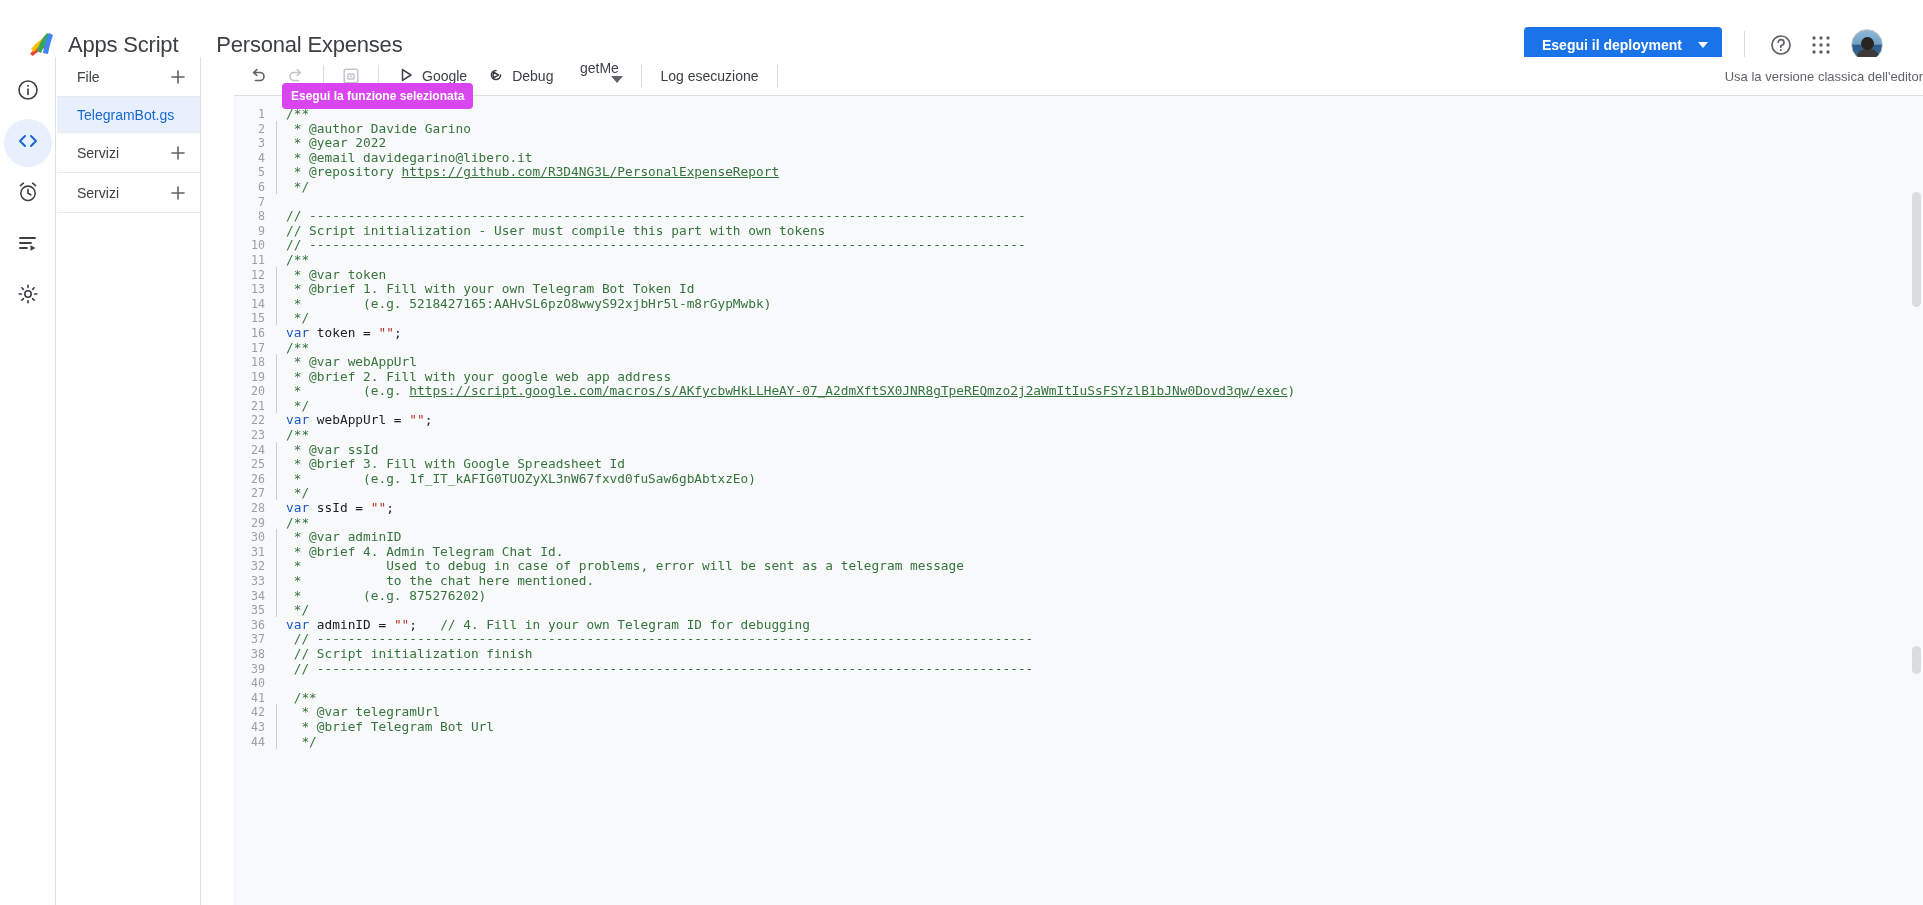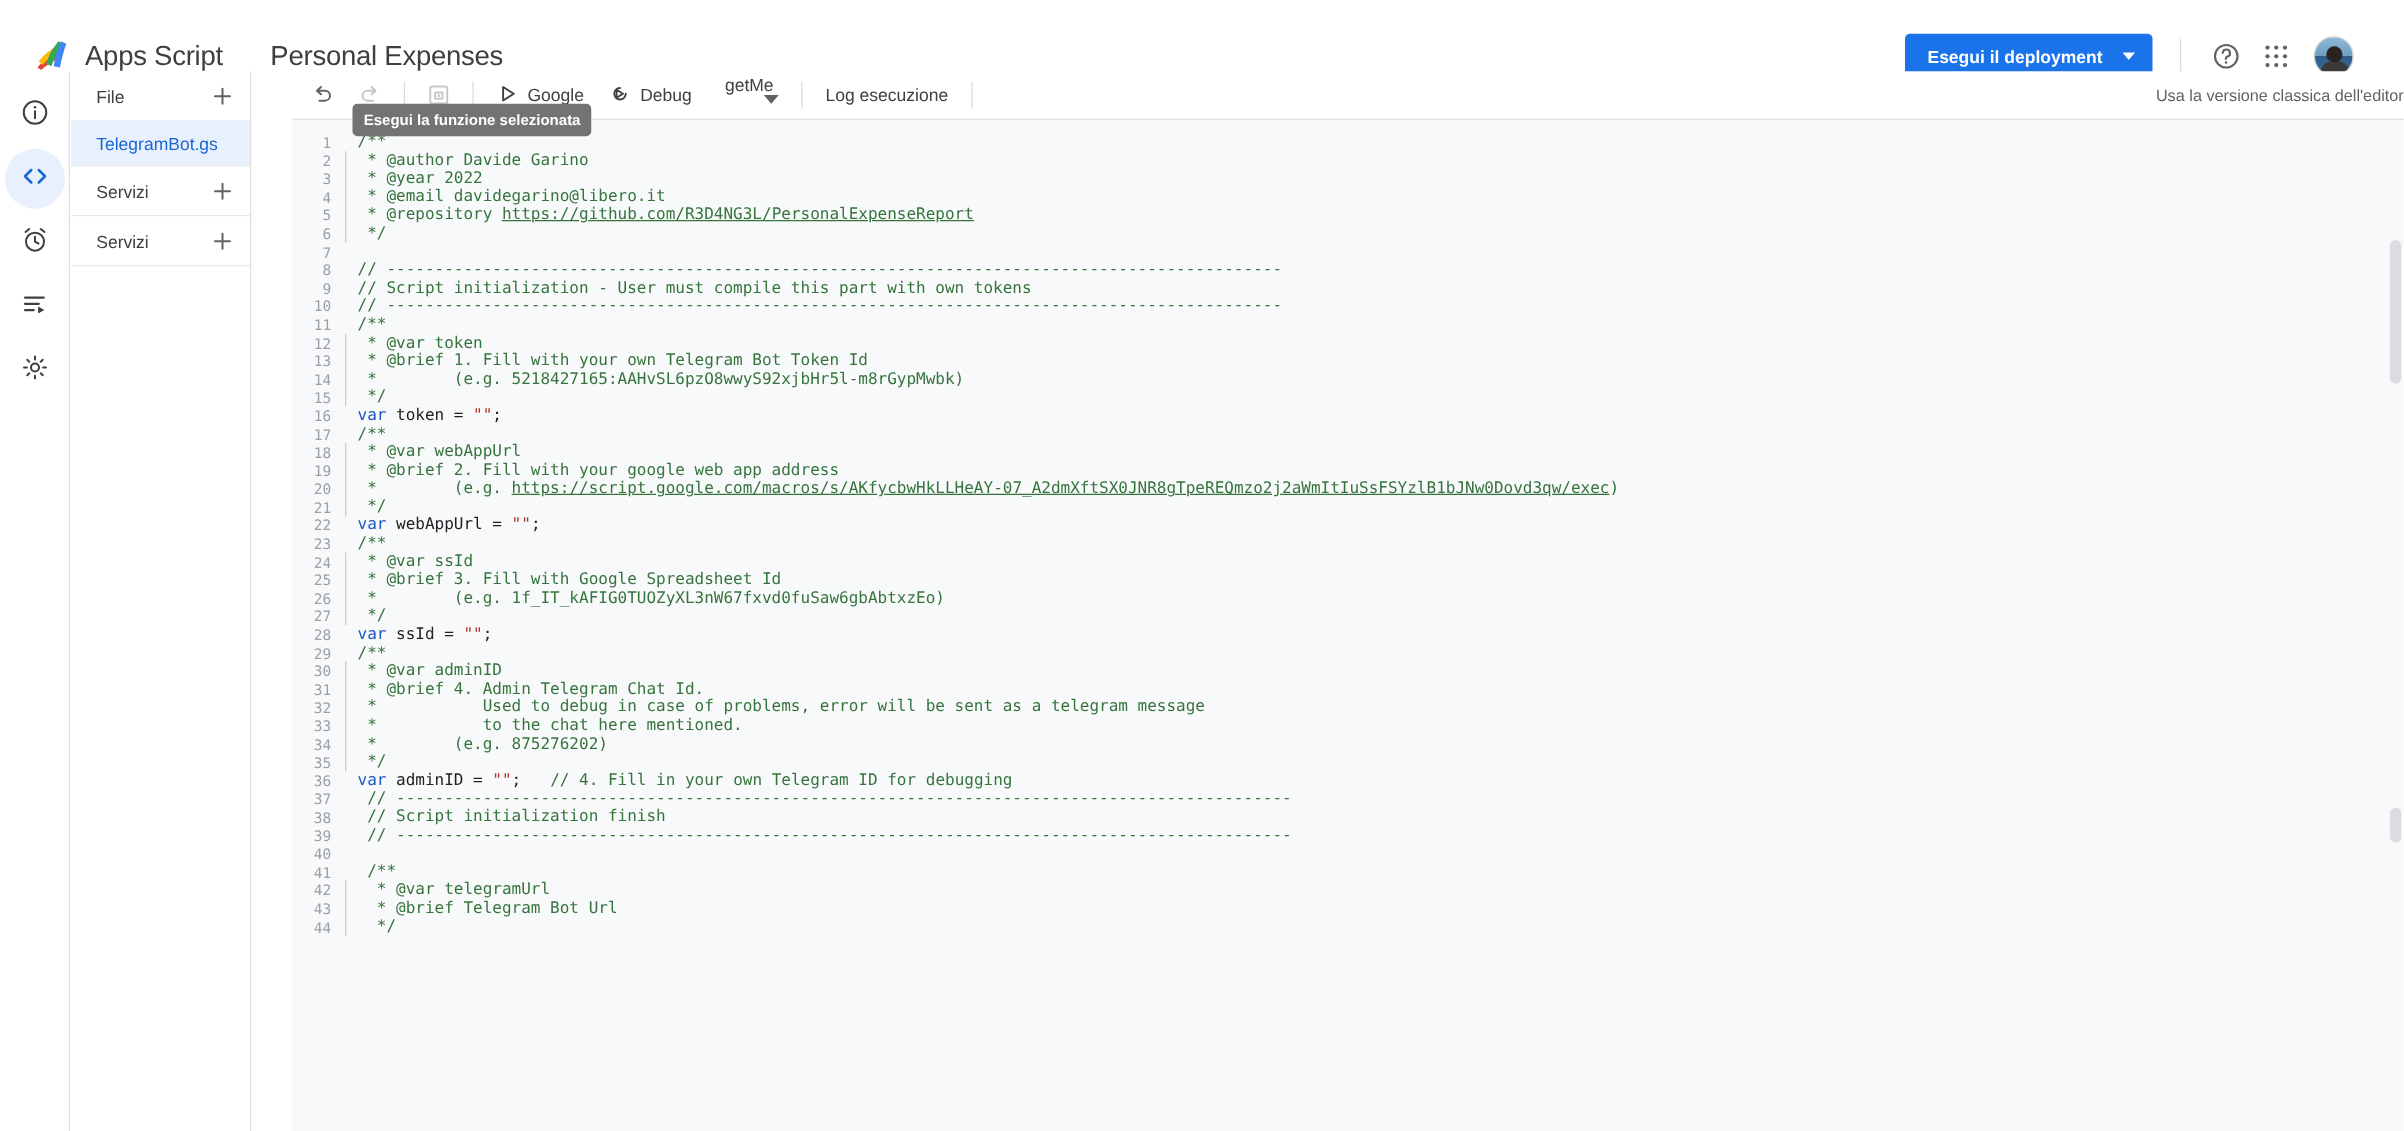--- a/index.html
+++ b/index.html
@@ -136,21 +136,21 @@
     cursor: pointer;
   }
   #classic-link {
     margin-left: auto; 
     font-size: 13px; color: #5f6368; cursor: pointer; white-space: nowrap;
   }
 
   
   #tooltip {
     position: absolute; left: 282px; top: 83px;
-    background: #737373; color: #fff;
+    background: #d946ef; color: #fff;
     font-size: 12px; font-weight: bold;
     padding: 6px 9px; border-radius: 4px;
     white-space: nowrap; z-index: 40;
     font-family: "Liberation Sans", sans-serif;
   }
 
   
   #codearea {
     position: absolute; left: 234px; top: 96px; width: 1689px; height: 809px;
     background: #f8f9fa;

